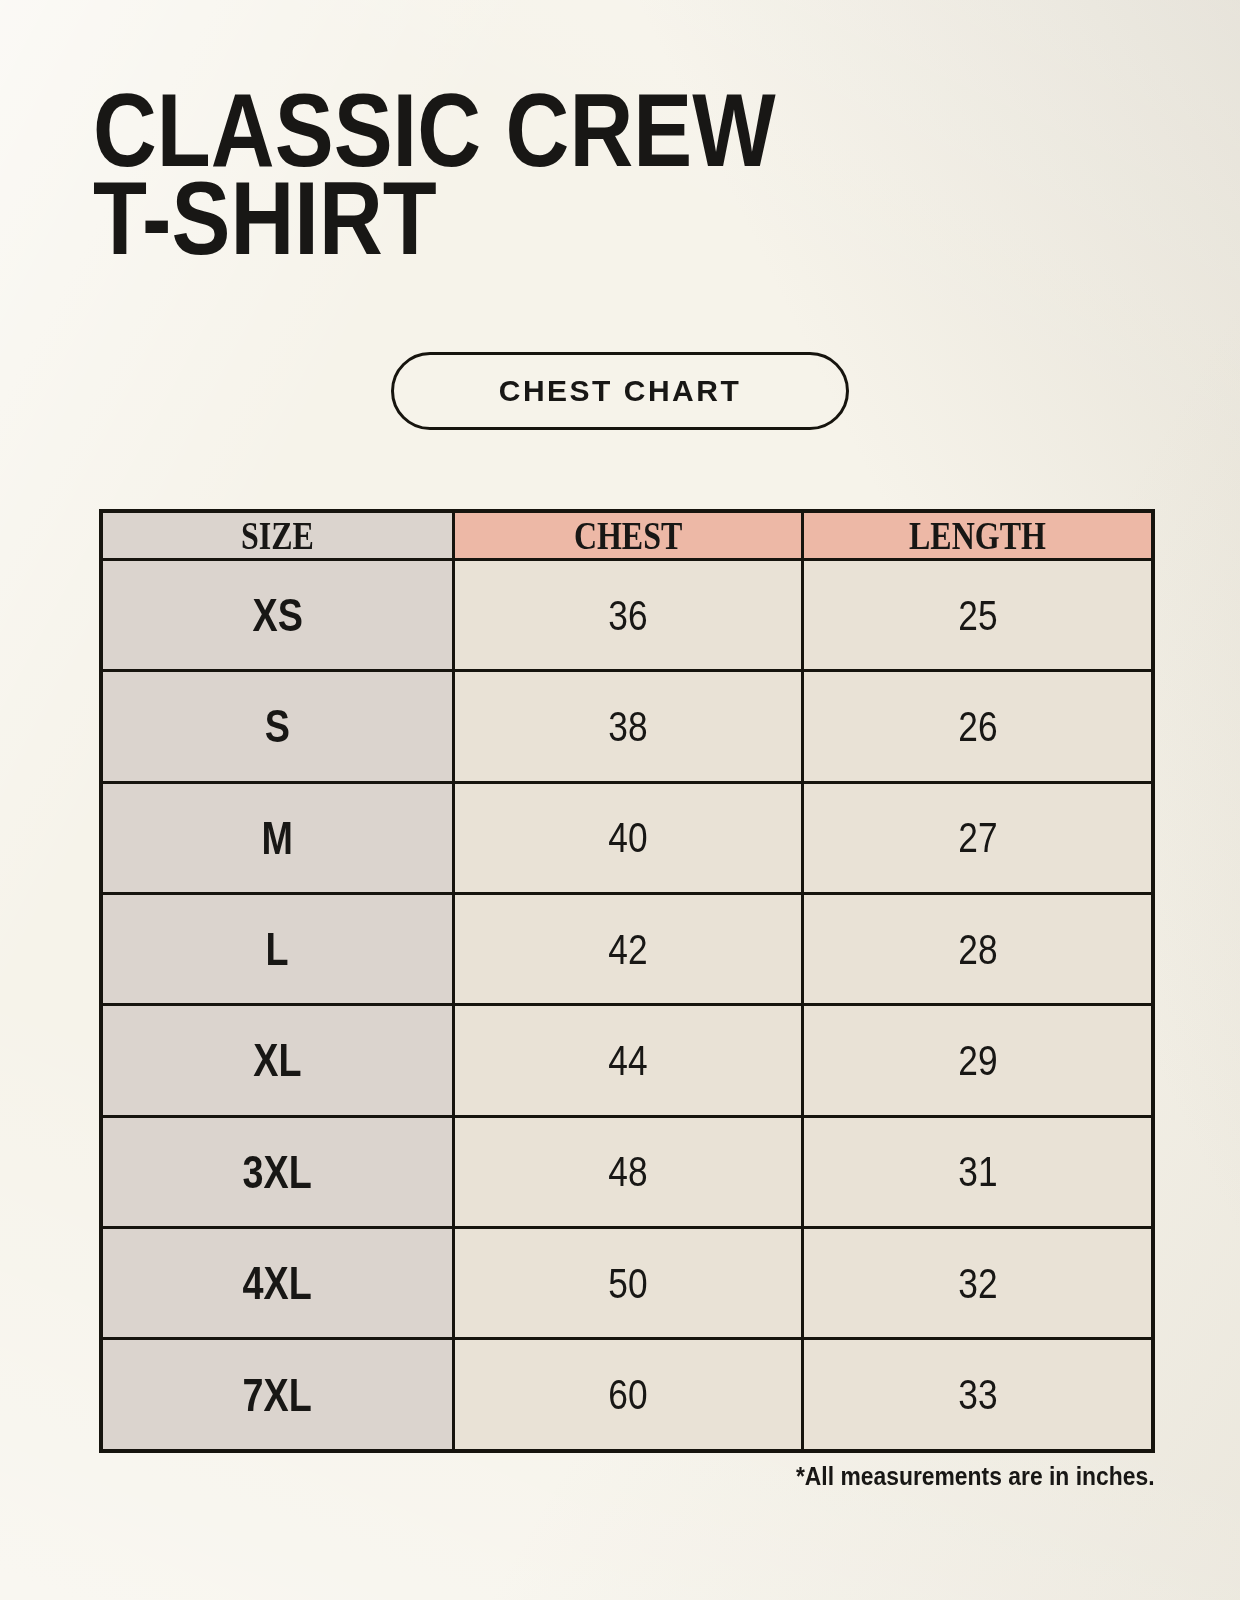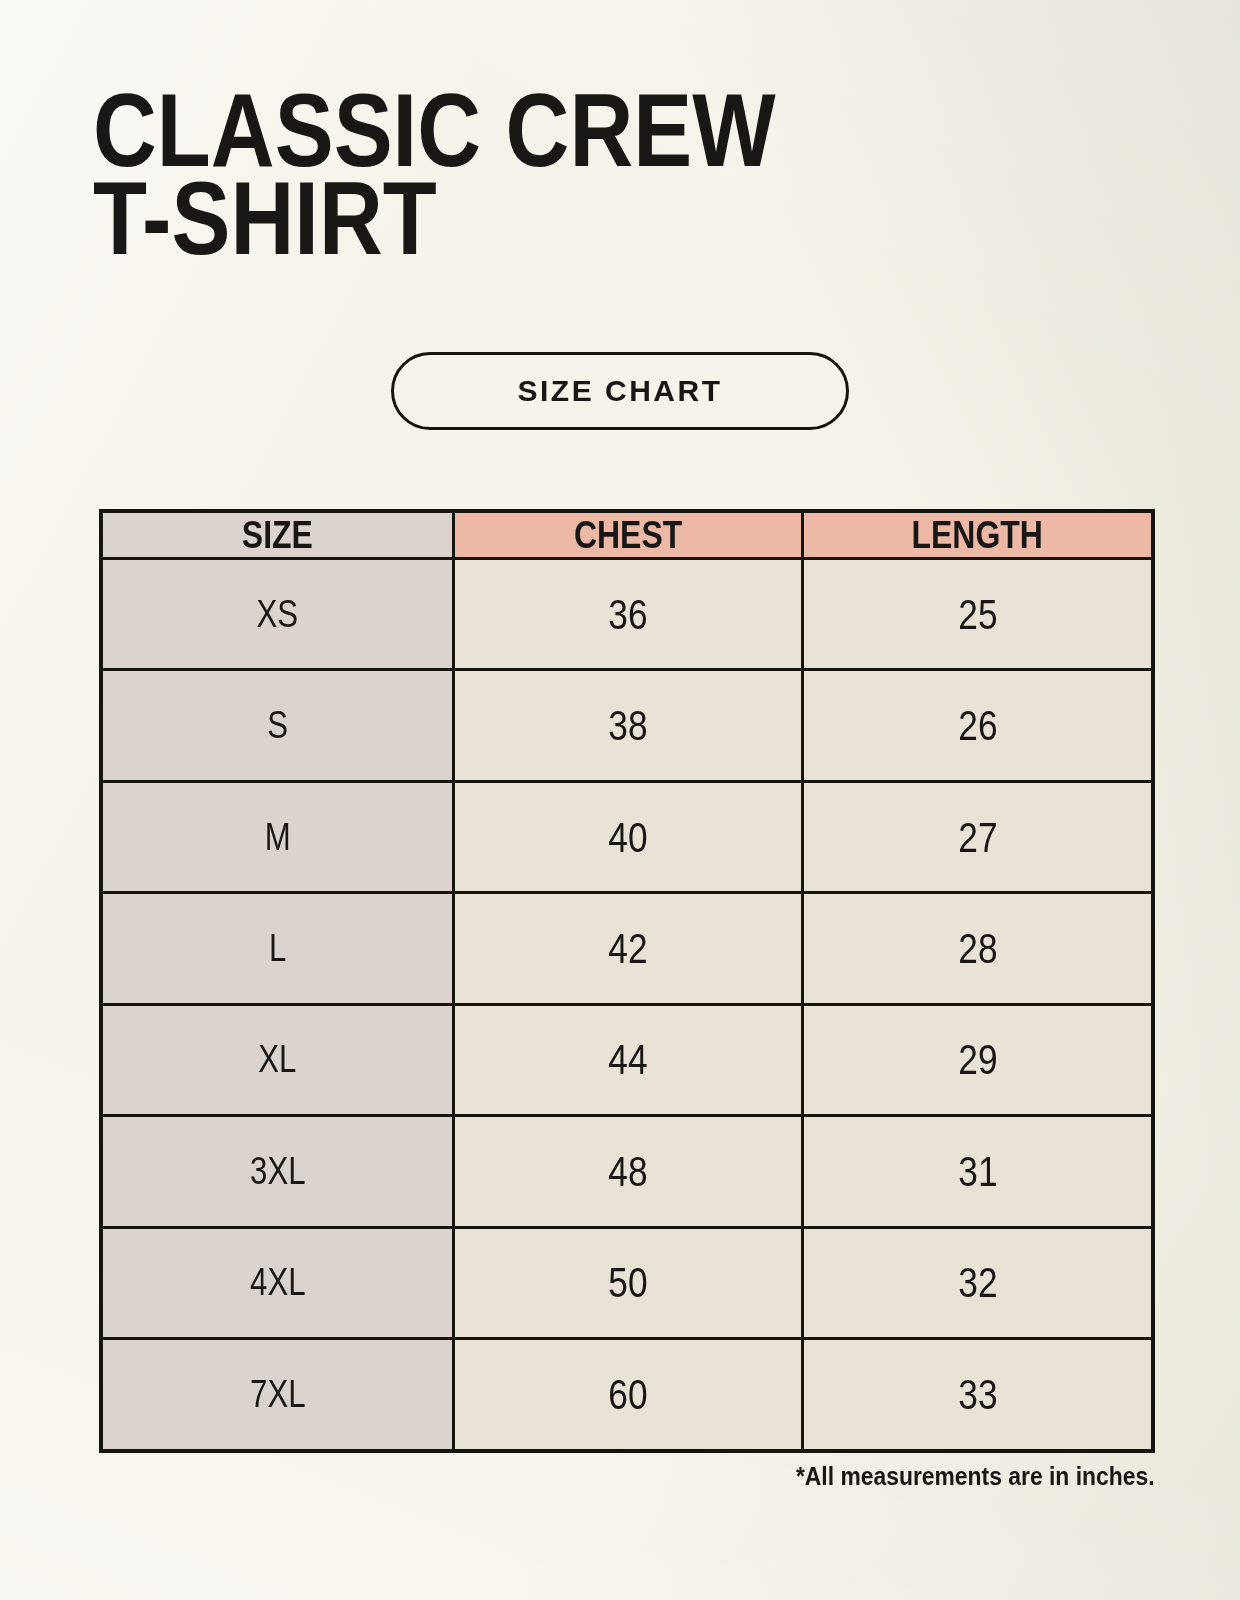--- a/index.html
+++ b/index.html
@@ -56,44 +56,44 @@
   .size-table th,.size-table td{
     border:3px solid var(--border);
     text-align:center;vertical-align:middle;
     padding:0;overflow:hidden;
   }
   .size-table col.c1{width:33.5%;}
   .size-table col.c2{width:33.2%;}
   .size-table col.c3{width:33.3%;}
   th.label-col{background:var(--label-bg);}
   th.accent-col{background:var(--accent);}
-  td.label-cell{background:var(--label-bg);font-weight:normal;font-size:38px;}
+  td.label-cell{background:var(--label-bg);font-weight:bold;font-size:46px;}
   td.value-cell{background:var(--value-bg);font-weight:normal;font-size:43px;}
-  th{font-size:39px;font-weight:bold;}
+  th{font-size:39px;font-weight:bold;font-family:Liberation Serif, serif;}
   .cond{display:inline-block;transform:scaleX(0.82);transform-origin:50% 50%;white-space:nowrap;}
   .footnote{
     position:absolute;top:1461px;right:85px;
     font-size:26px;font-weight:bold;
     transform:scaleX(0.88);transform-origin:100% 50%;
     white-space:nowrap;
   }
 </style>
 </head>
 <body>
 
 <div class="canvas">
   <div class="bg-folds"></div>
 
   <h1 class="title">
     <span class="title-line">CLASSIC CREW</span>
     <span class="title-line">T-SHIRT</span>
   </h1>
 
   <div class="pill">
-    <span class="pill-text">SIZE CHART</span>
+    <span class="pill-text">CHEST CHART</span>
   </div>
 
   <table class="size-table">
     <colgroup>
       <col class="c1">
         <col class="c2">
         <col class="c3">
     </colgroup>
     <thead>
       <tr>

